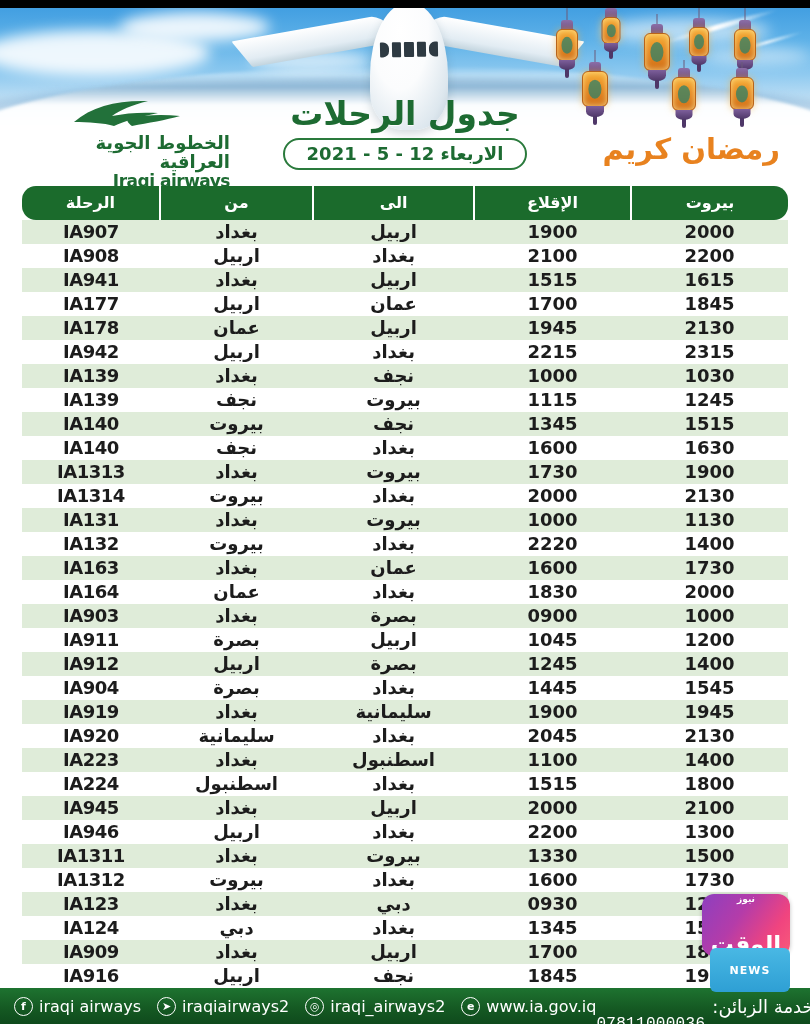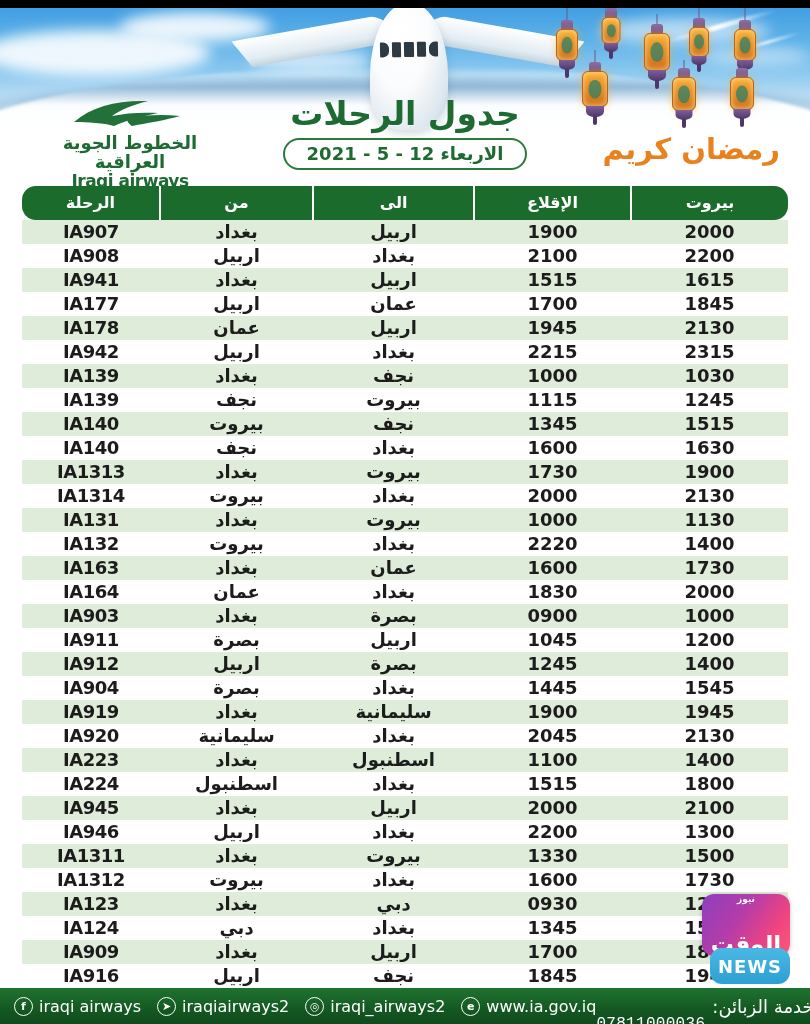--- a/index.html
+++ b/index.html
@@ -122,21 +122,21 @@
     display: block;
   }
   .windows i:first-child { border-radius: 6px 1px 1px 6px; }
   .windows i:last-child  { border-radius: 1px 6px 6px 1px; }
 
   
   .logo-block {
     position: absolute;
     left: 30px; top: 96px;
     width: 200px;
-    text-align: center;
+    text-align: right;
   }
   .logo-bird { width: 120px; height: 34px; margin: 0 auto 4px; display: block; }
   .logo-ar {
     font-size: 18px; font-weight: bold; color: #1d6b32;
     letter-spacing: -1px; line-height: 1.05;
   }
   .logo-en {
     font-size: 17px; font-weight: bold; color: #1d6b32;
     letter-spacing: -0.5px; line-height: 1.1;
     font-family: "DejaVu Sans", sans-serif;
@@ -323,25 +323,25 @@
   .wm-small {
     color: #fff; font-size: 9px; font-weight: bold;
     direction: rtl; line-height: 1; margin-bottom: 1px;
   }
   .wm-big {
     color: #fff; font-size: 23px; font-weight: bold;
     direction: rtl; line-height: 1; letter-spacing: -1px; margin-top: 28px;
   }
   .wm-news {
     position: absolute; left: 8px; top: 54px;
-    width: 80px; height: 36px;
-    border-radius: 12px;
+    width: 80px; height: 44px;
+    border-radius: 6px;
     background: linear-gradient(to bottom, #49b8e4, #2e9fd4);
     color: #ffffff;
-    font-size: 18px; font-weight: bold;
+    font-size: 11px; font-weight: bold;
     letter-spacing: 1px;
     display: flex; align-items: center; justify-content: center;
     font-family: "DejaVu Sans", sans-serif;
   }
 </style>
 </head>
 <body>
 
 <div class="page">
 

